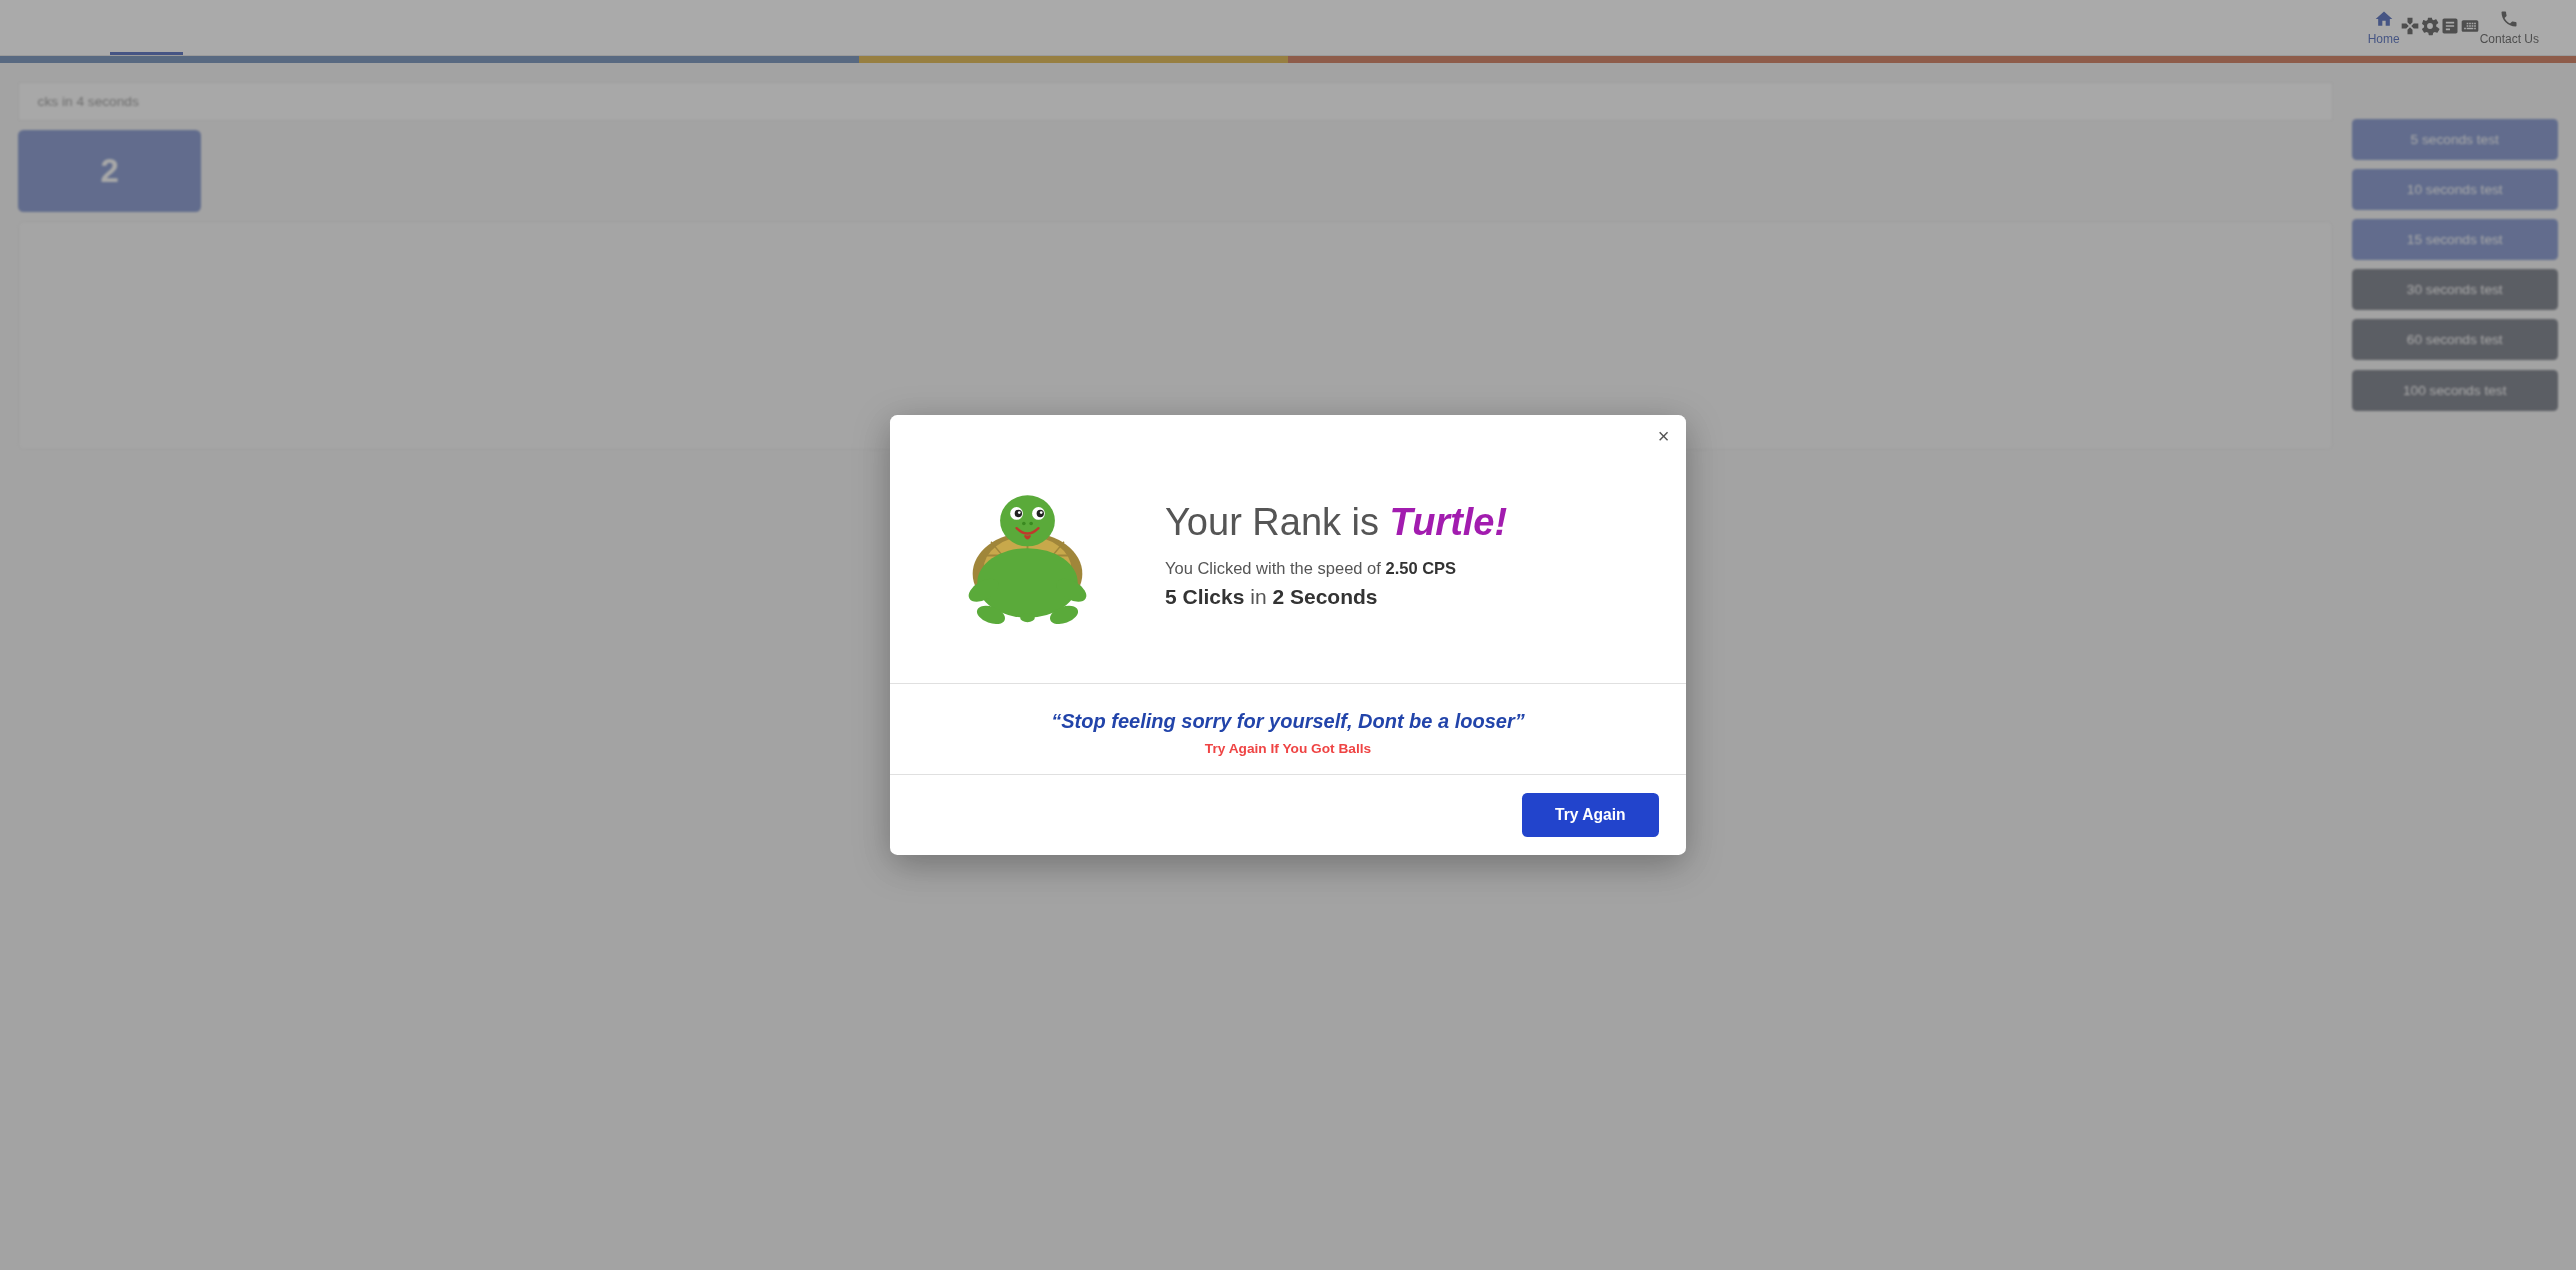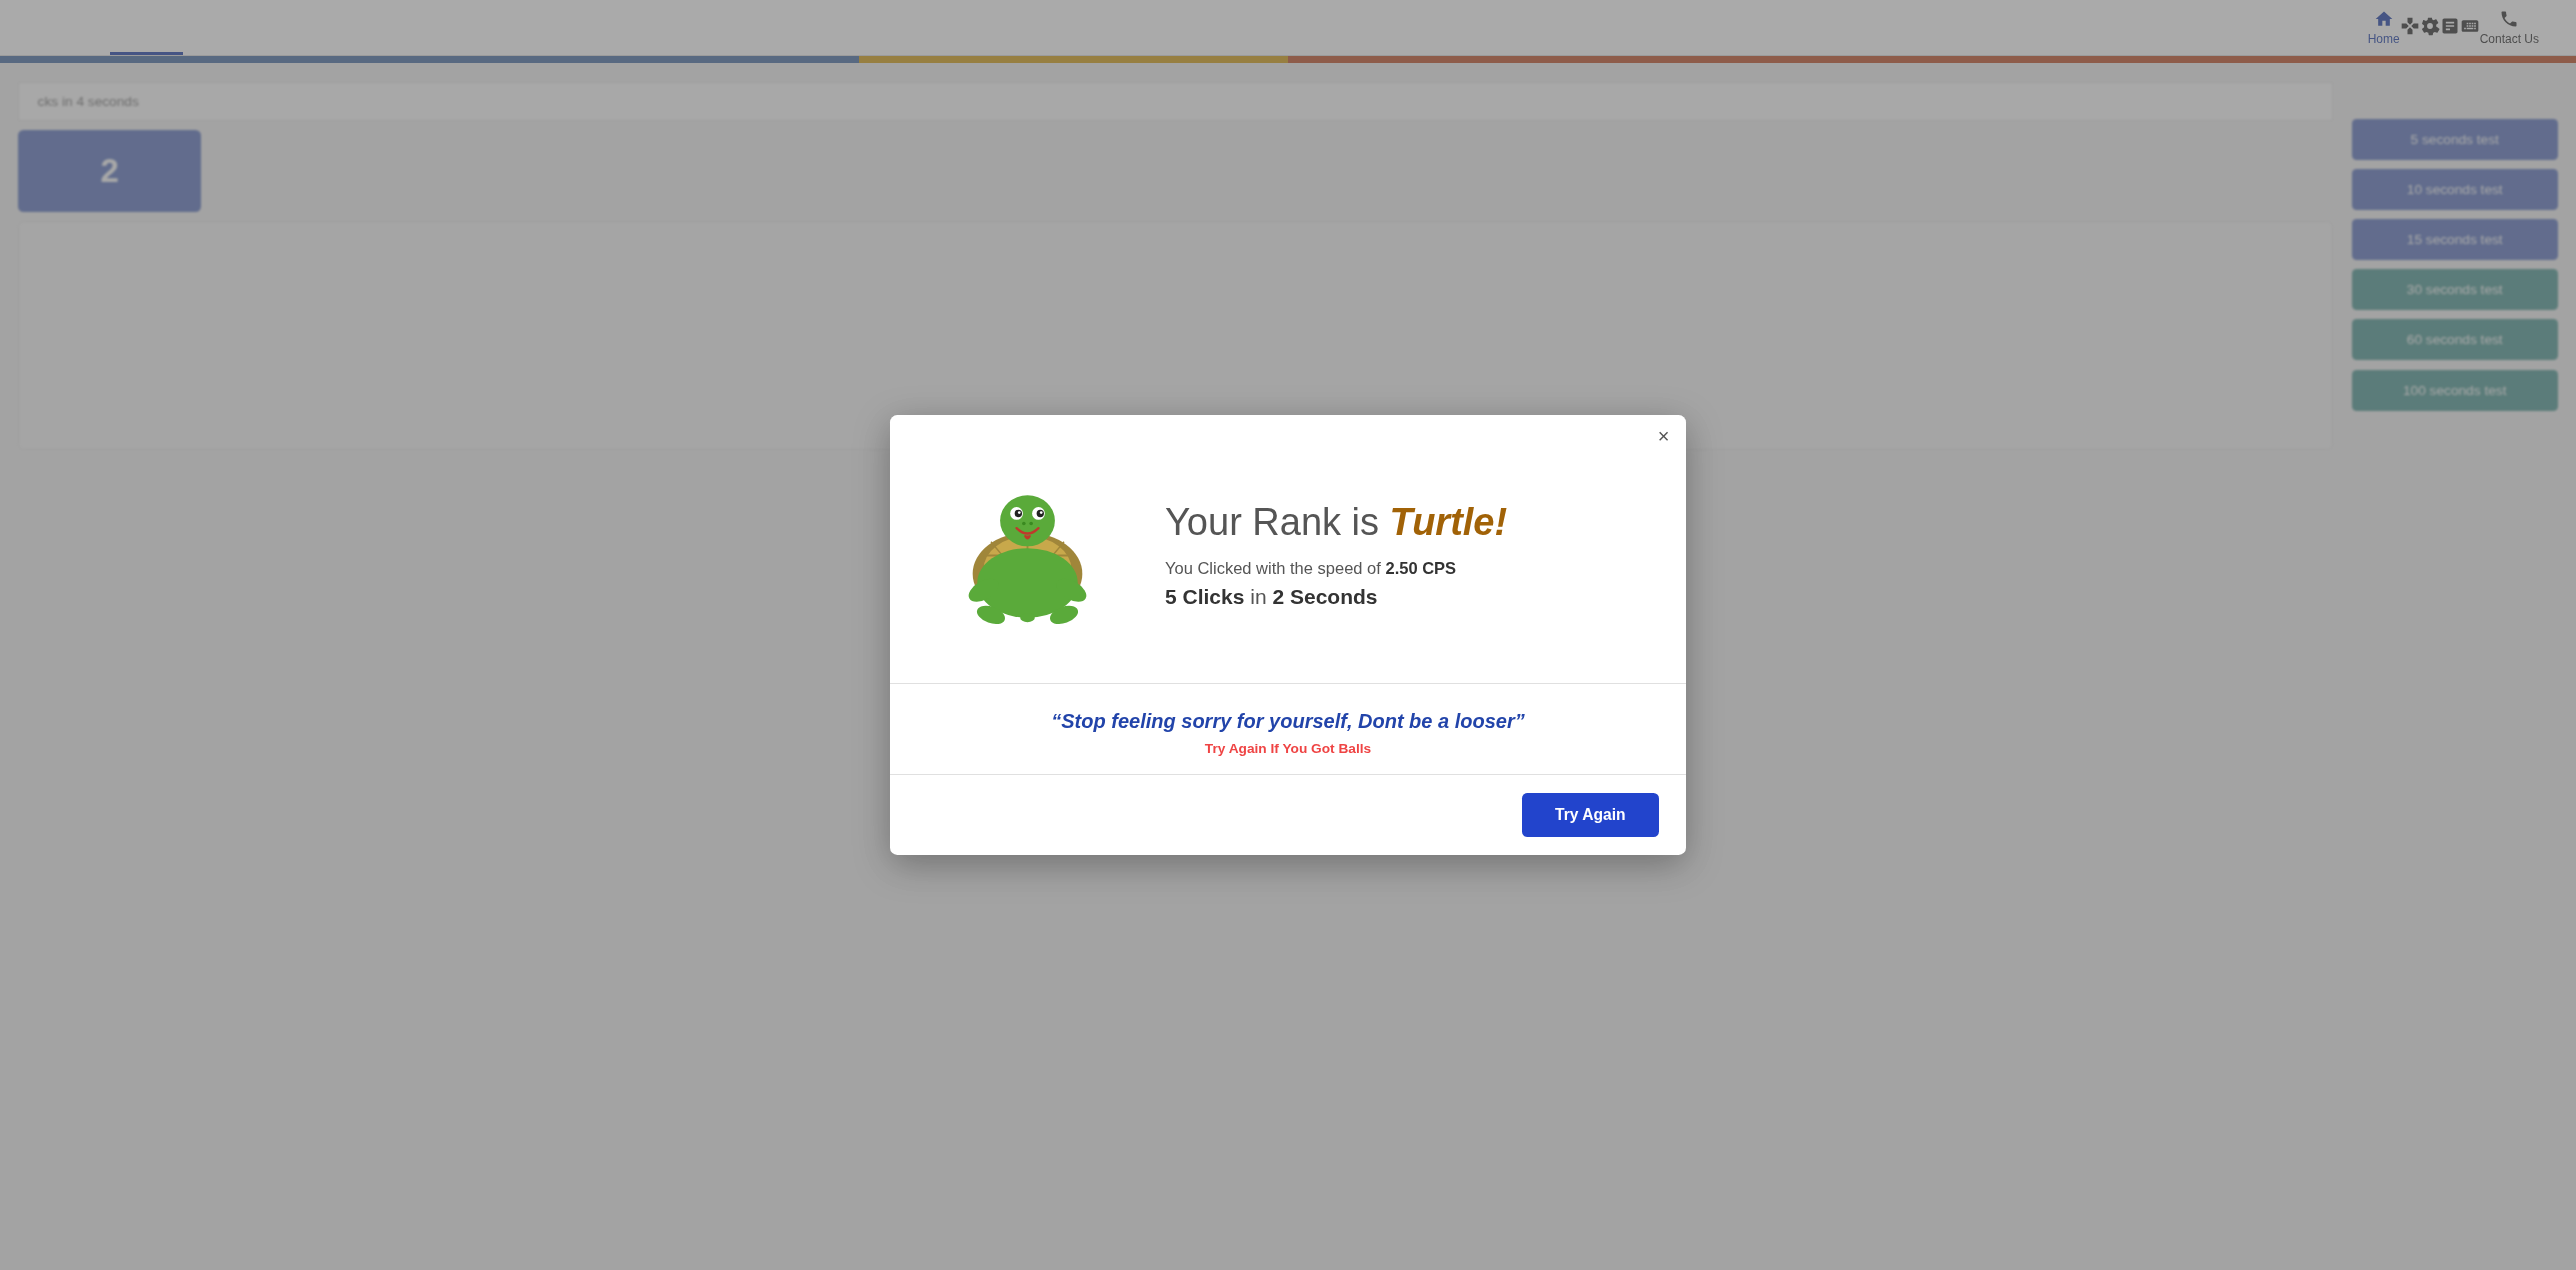--- a/index.html
+++ b/index.html
@@ -128,21 +128,21 @@
     .sidebar-btn {
       background: #2244aa;
       color: #fff;
       padding: 13px 9.2px;
       text-align: center;
       border-radius: 4.6px;
       font-size: 13.7px;
       cursor: pointer;
     }
     .sidebar-btn.dark {
-      background: #0f766e;
+      background: #0f172a;
     }
 
     
     .overlay {
       position: fixed;
       top: 0; left: 0; right: 0; bottom: 0;
       background: rgba(100,100,100,0.55);
       display: flex;
       align-items: center;
       justify-content: center;
@@ -187,21 +187,21 @@
     }
 
     .rank-title {
       font-size: 38px;
       color: #555;
       font-weight: normal;
       margin-bottom: 14.6px;
     }
 
     .rank-title strong {
-      color: #a16207;
+      color: #a21caf;
       font-style: italic;
       font-weight: 800;
     }
 
     .cps-line {
       font-size: 16.5px;
       color: #555;
       margin-bottom: 7.3px;
     }
 

